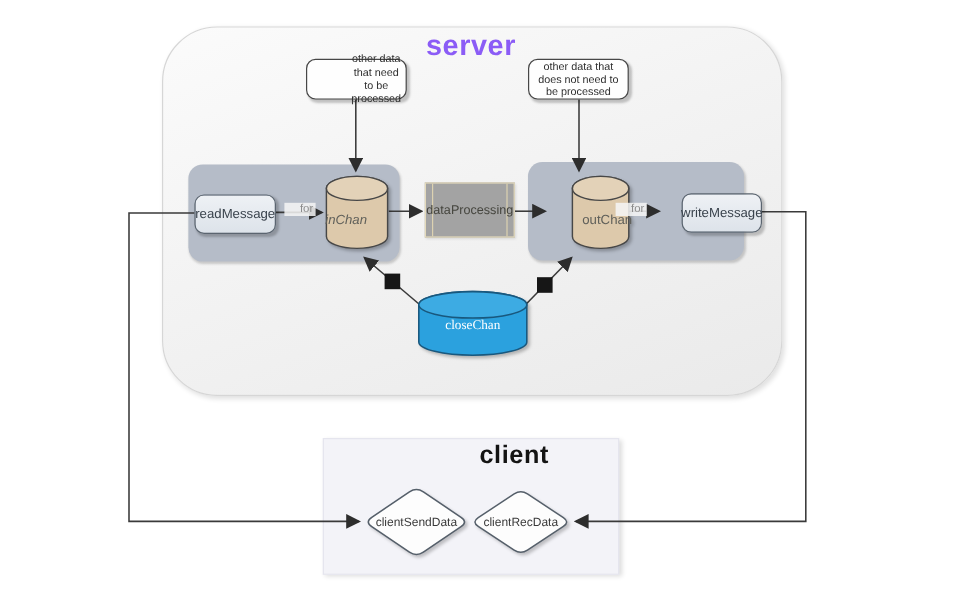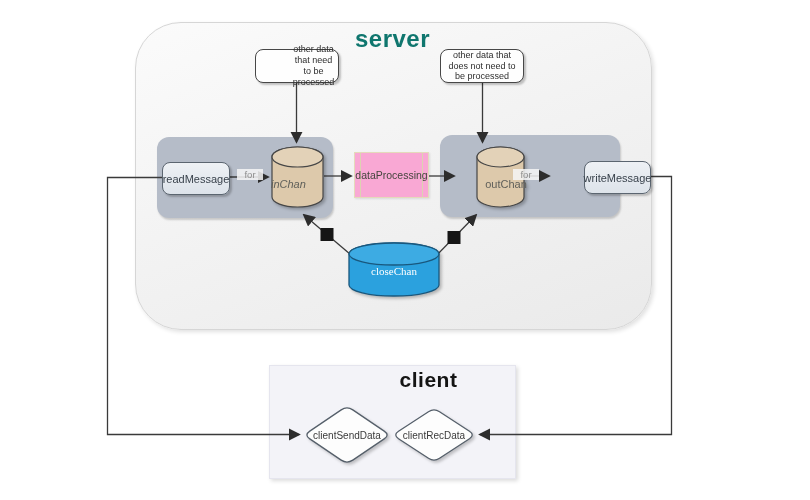--- a/index.html
+++ b/index.html
@@ -12,21 +12,21 @@
   
   .server {
     left:135px; top:22px; width:515px; height:306px;
     border-radius:46px;
     background:linear-gradient(160deg,#fbfbfb 0%,#f3f3f3 45%,#eaeaea 100%);
     border:1px solid #d6d6d6;
     box-shadow:2px 2px 4px rgba(0,0,0,0.12);
   }
   .server-title {
     left:135px; top:25px; width:515px; text-align:center;
-    font-size:24px; font-weight:bold; color:#0f766e; letter-spacing:0.5px;
+    font-size:24px; font-weight:bold; color:#8b5cf6; letter-spacing:0.5px;
   }
   .client-box {
     left:269px; top:365px; width:245px; height:112px;
     background:#f3f3f8; border:1px solid #e5e5ee;
     box-shadow:2px 2px 4px rgba(0,0,0,0.14);
   }
   .client-title {
     left:269px; top:368px; width:245px; text-align:center;
     font-size:21px; font-weight:bold; color:#141414; letter-spacing:0.5px;padding-left:37px;
   }
@@ -52,25 +52,25 @@
   .note-r { left:440px; top:49px; width:84px; height:34px; }
 
   .node-box {
     background:linear-gradient(180deg,#eef1f5,#dde3ea);
     border:1px solid #5b6570; border-radius:8px;
     box-shadow:2px 2px 2px rgba(0,0,0,0.22);
     font-size:11px; color:#39424c; text-align:center;
     display:flex; align-items:center; justify-content:center;
   }
   .read  { left:162px; top:162px; width:66px; height:31px; }
-  .write { left:584px; top:161px; width:65px; height:31px; }
+  .write { left:568px; top:161px; width:65px; height:31px; }
 
   .process {
     left:354px; top:152px; width:75px; height:46px;
-    background:#f9a8d4; border:1px solid #e4dabb;
+    background:#a3a3a3; border:1px solid #e4dabb;
     box-shadow:1px 1px 2px rgba(0,0,0,0.10);
     font-size:10.5px; color:#45453e;
     display:flex; align-items:center; justify-content:center;
     box-sizing:border-box;
   }
   .process .inner-lines {
     position:absolute; left:5px; right:5px; top:0; bottom:0;
     border-left:1px solid #ddd2b1; border-right:1px solid #ddd2b1;
     pointer-events:none;
   }
@@ -93,21 +93,21 @@
   .diamond span {
     position:absolute; left:0; top:0; width:100%; height:100%;
     display:flex; align-items:center; justify-content:center;
     font-size:10px; color:#3a3a3a;
   }
   .d-send { left:304px; top:406px; width:86px; height:58px; }
   .d-rec  { left:393px; top:408px; width:82px; height:54px; }
 
   .edge-label {
     font-size:9.5px; color:#8c8c8c; background:rgba(246,246,246,0.85);
-    padding:0 2px; text-align:center;
+    padding:0 2px; text-align:right;
   }
   .el-l { left:237px; top:169px; width:22px; }
   .el-r { left:513px; top:169px; width:22px; }
 </style>
 </head>
 <body>
 
 <div class="canvas">
 
   <div class="abs server"></div>

